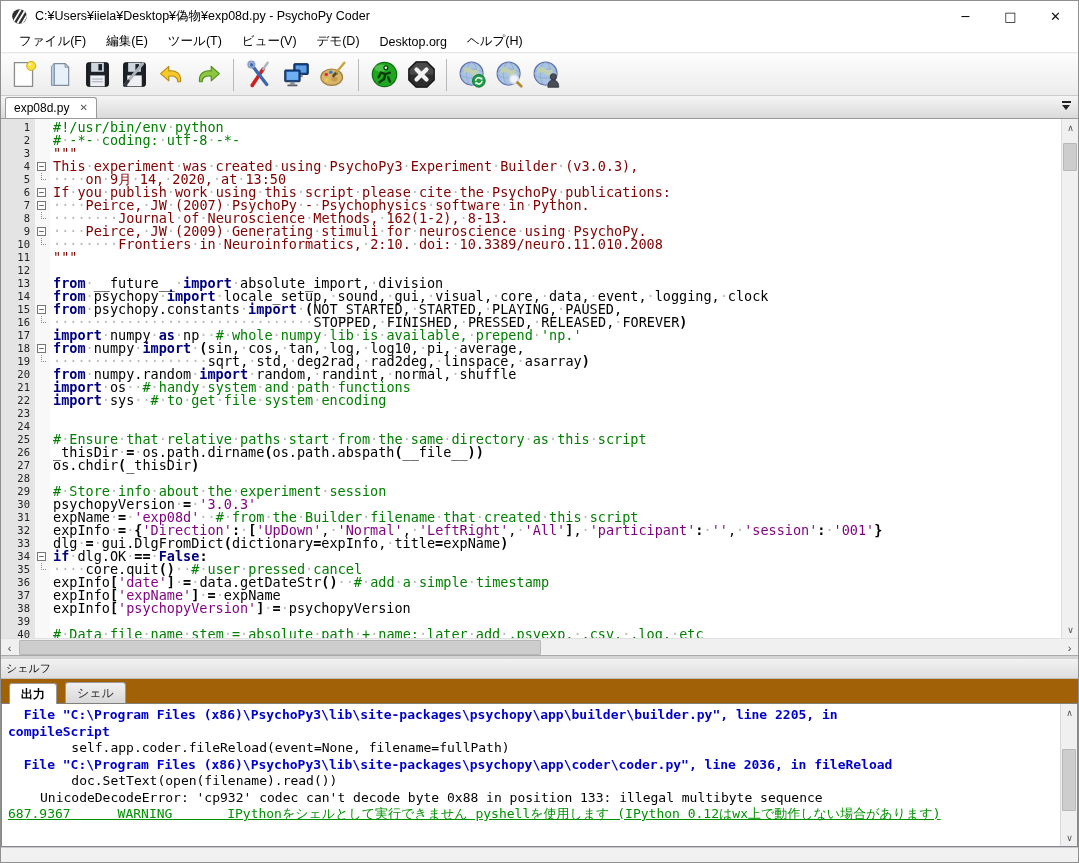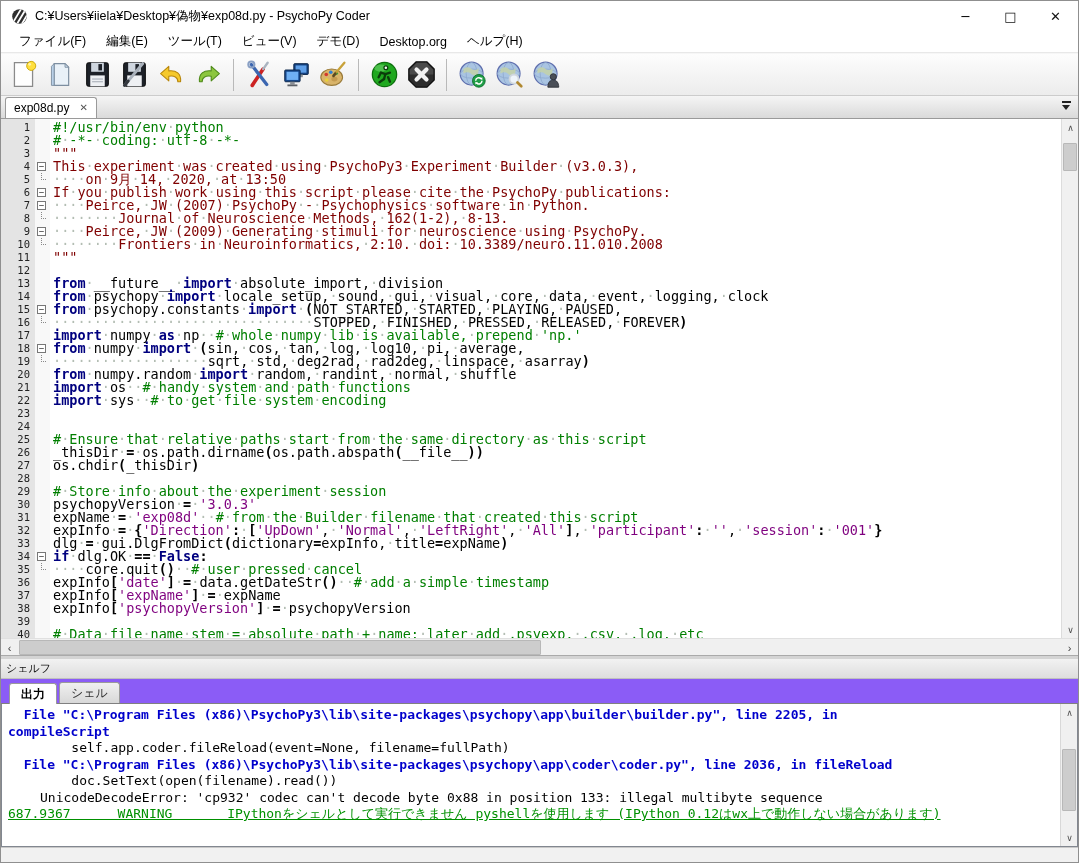--- a/index.html
+++ b/index.html
@@ -70,21 +70,21 @@
   .sb-thumb { position:absolute; background:#cdcdcd; border:1px solid #b8b8b8; border-radius:1px; }
   .hscroll { height:17px; background:#f0f0f0; border-top:1px solid #e0e0e0; position:relative; flex:0 0 auto; }
   .hs-left { position:absolute; left:0; top:0; width:17px; height:17px; display:flex; align-items:center; justify-content:center; color:#404040; font-size:11px; }
   .hs-right { position:absolute; right:0; top:0; width:17px; height:17px; display:flex; align-items:center; justify-content:center; color:#404040; font-size:11px; }
   .hs-thumb { position:absolute; left:18px; top:1px; width:522px; height:15px; background:#cdcdcd; border:1px solid #b8b8b8; border-radius:1px; }
 
   
   .sash { height:4px; background:#d4d4d4; border-top:1px solid #aaa; flex:0 0 auto; }
   .shelf-header { height:20px; background:linear-gradient(#f2f2f2,#dedede); border-bottom:1px solid #c0c0c0;
                   font-size:11px; color:#111; display:flex; align-items:center; padding-left:5px; flex:0 0 auto; }
-  .shelf-tabs { height:25px; background:#8b5cf6; display:flex; align-items:flex-end; padding-left:8px; gap:2px;
+  .shelf-tabs { height:25px; background:#a16207; display:flex; align-items:flex-end; padding-left:8px; gap:8px;
                 border-bottom:1px solid #808080; flex:0 0 auto; }
   .shelf-tab { height:21px; padding:0 11px; font-size:12px; display:flex; align-items:center;
                border:1px solid #9a9a9a; border-bottom:none; border-radius:3px 3px 0 0; }
   .shelf-tab.active { background:#ffffff; font-weight:bold; color:#000; position:relative; top:1px; }
   .shelf-tab.inactive { background:linear-gradient(#f0f0f0,#d8d8d8); color:#333;font-family:Liberation Mono, monospace; }
 
   
   .output-wrap { height:143px; position:relative; background:#ffffff; border:1px solid #828790; border-top:none; flex:0 0 auto; }
   .out-lines { position:absolute; left:0; top:3px; right:17px; bottom:0; padding-left:6px; overflow:hidden;
                font-family:"DejaVu Sans Mono", monospace; font-size:13px; line-height:16.5px; white-space:pre; }

